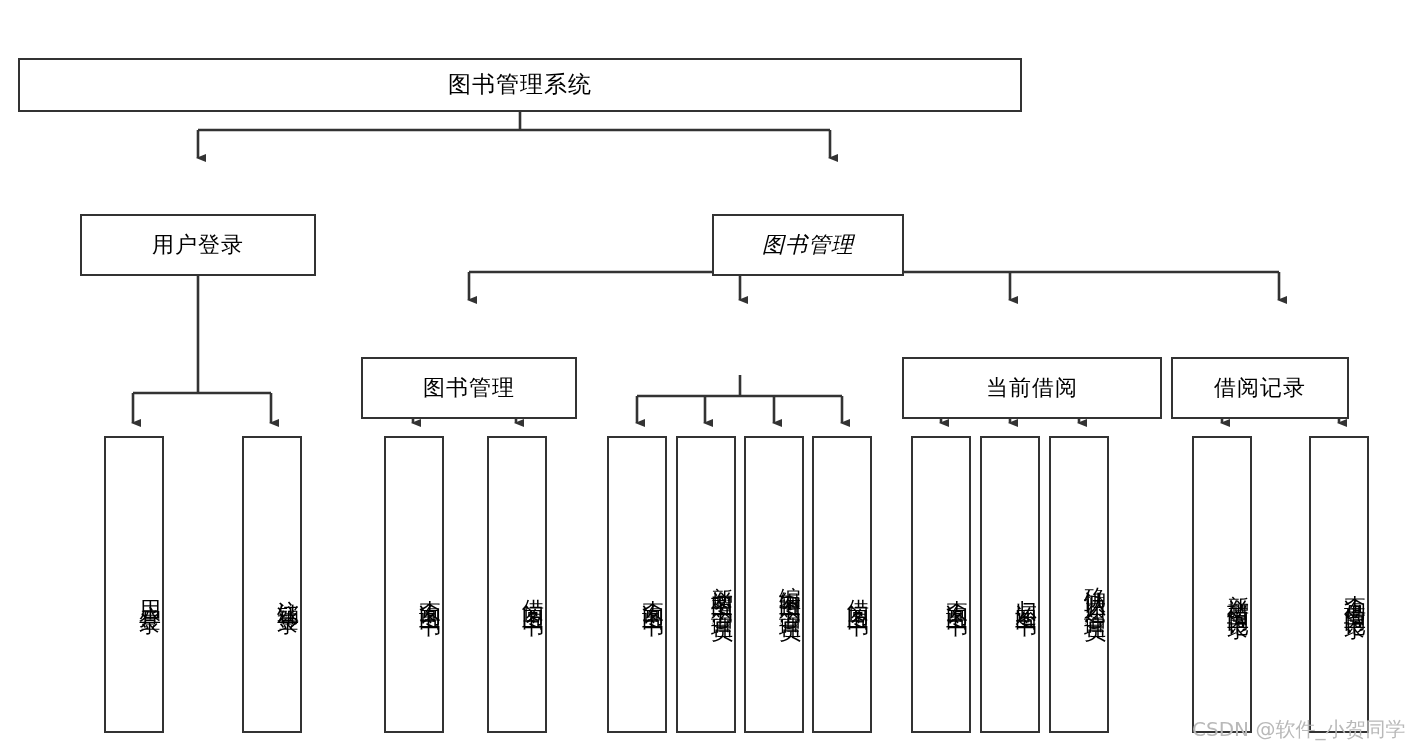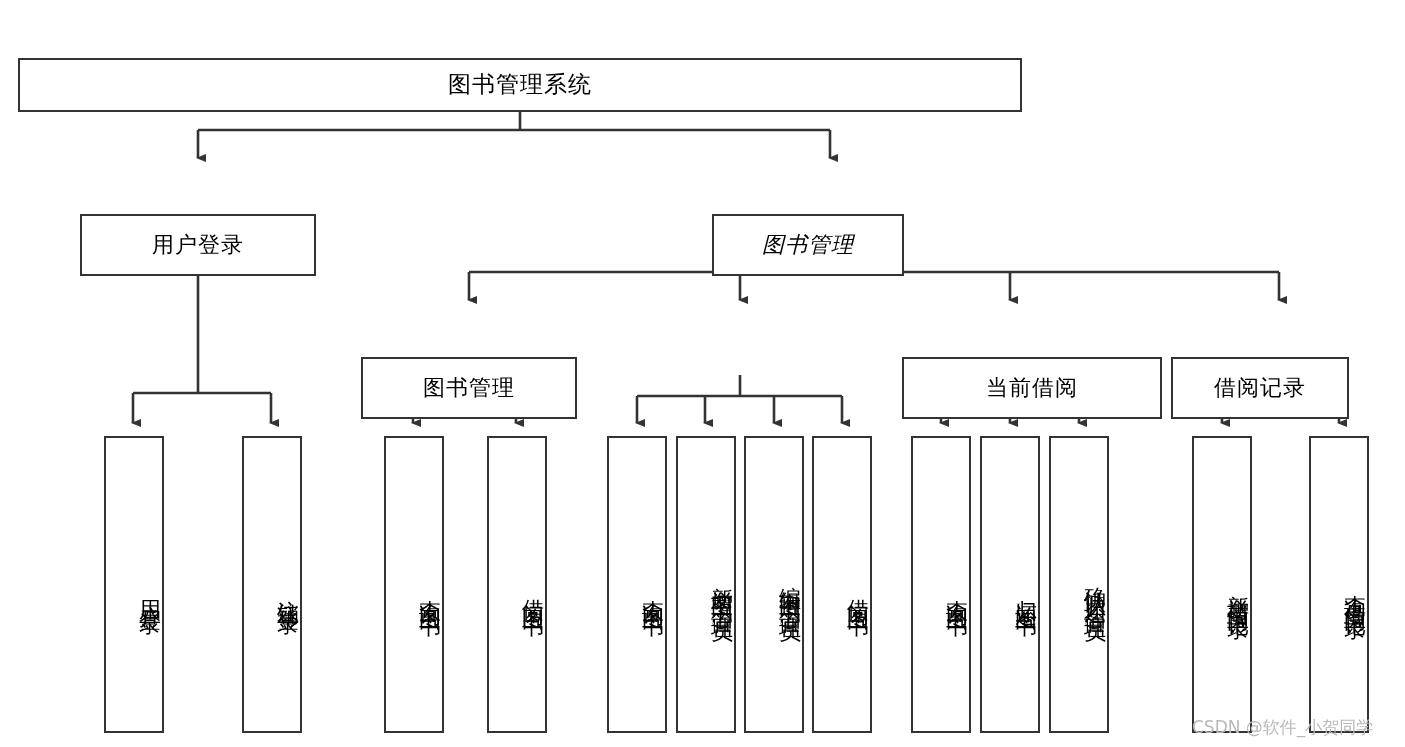--- a/index.html
+++ b/index.html
@@ -54,21 +54,21 @@
     padding-top: 14px;
     white-space: normal;
     word-break: break-all;
     text-align: left;
   }
   .node-v span {
     display: block;
   }
   .watermark {
     position: absolute;
-    font-size: 17px;
+    font-size: 20px;
     color: #b9b9b9;
     white-space: nowrap;
     font-family: "DejaVu Sans", "Liberation Sans", sans-serif;
   }
 </style>
 </head>
 <body>
 
 <div id="canvas">
 

